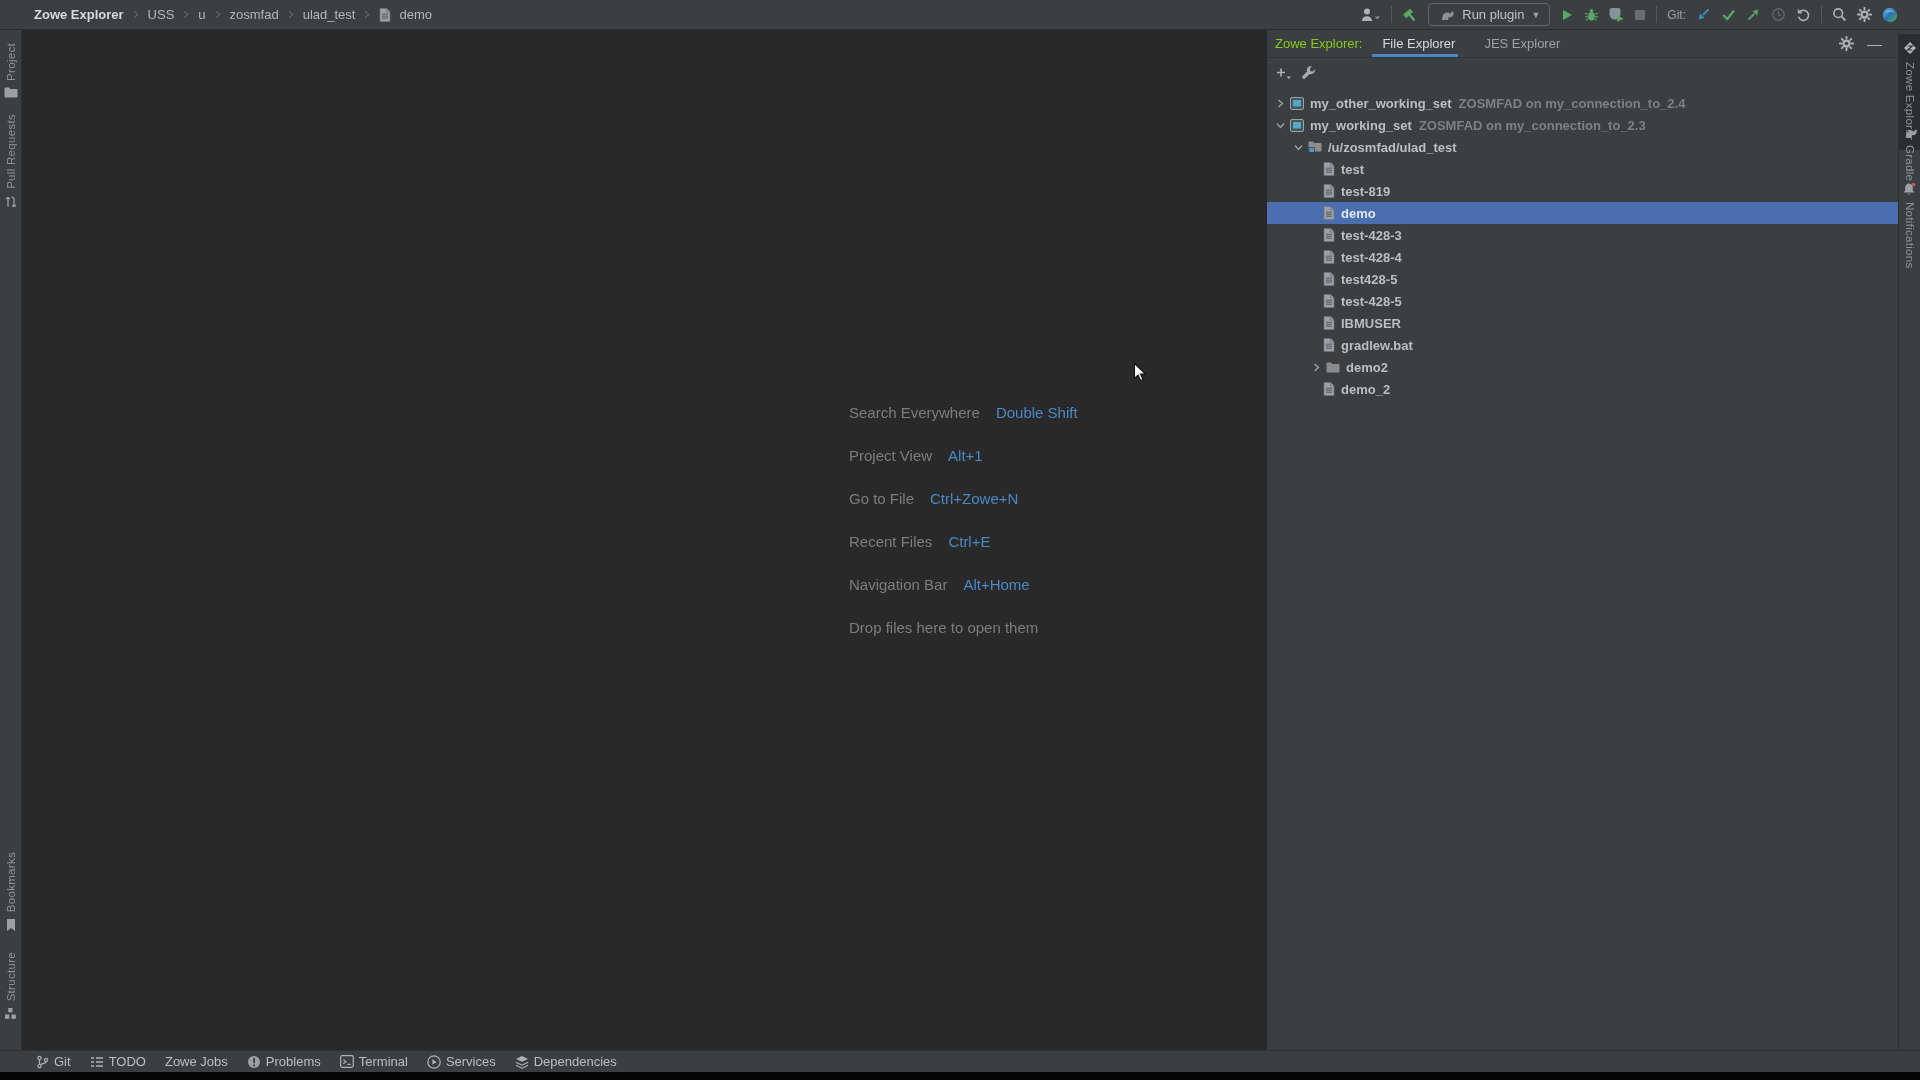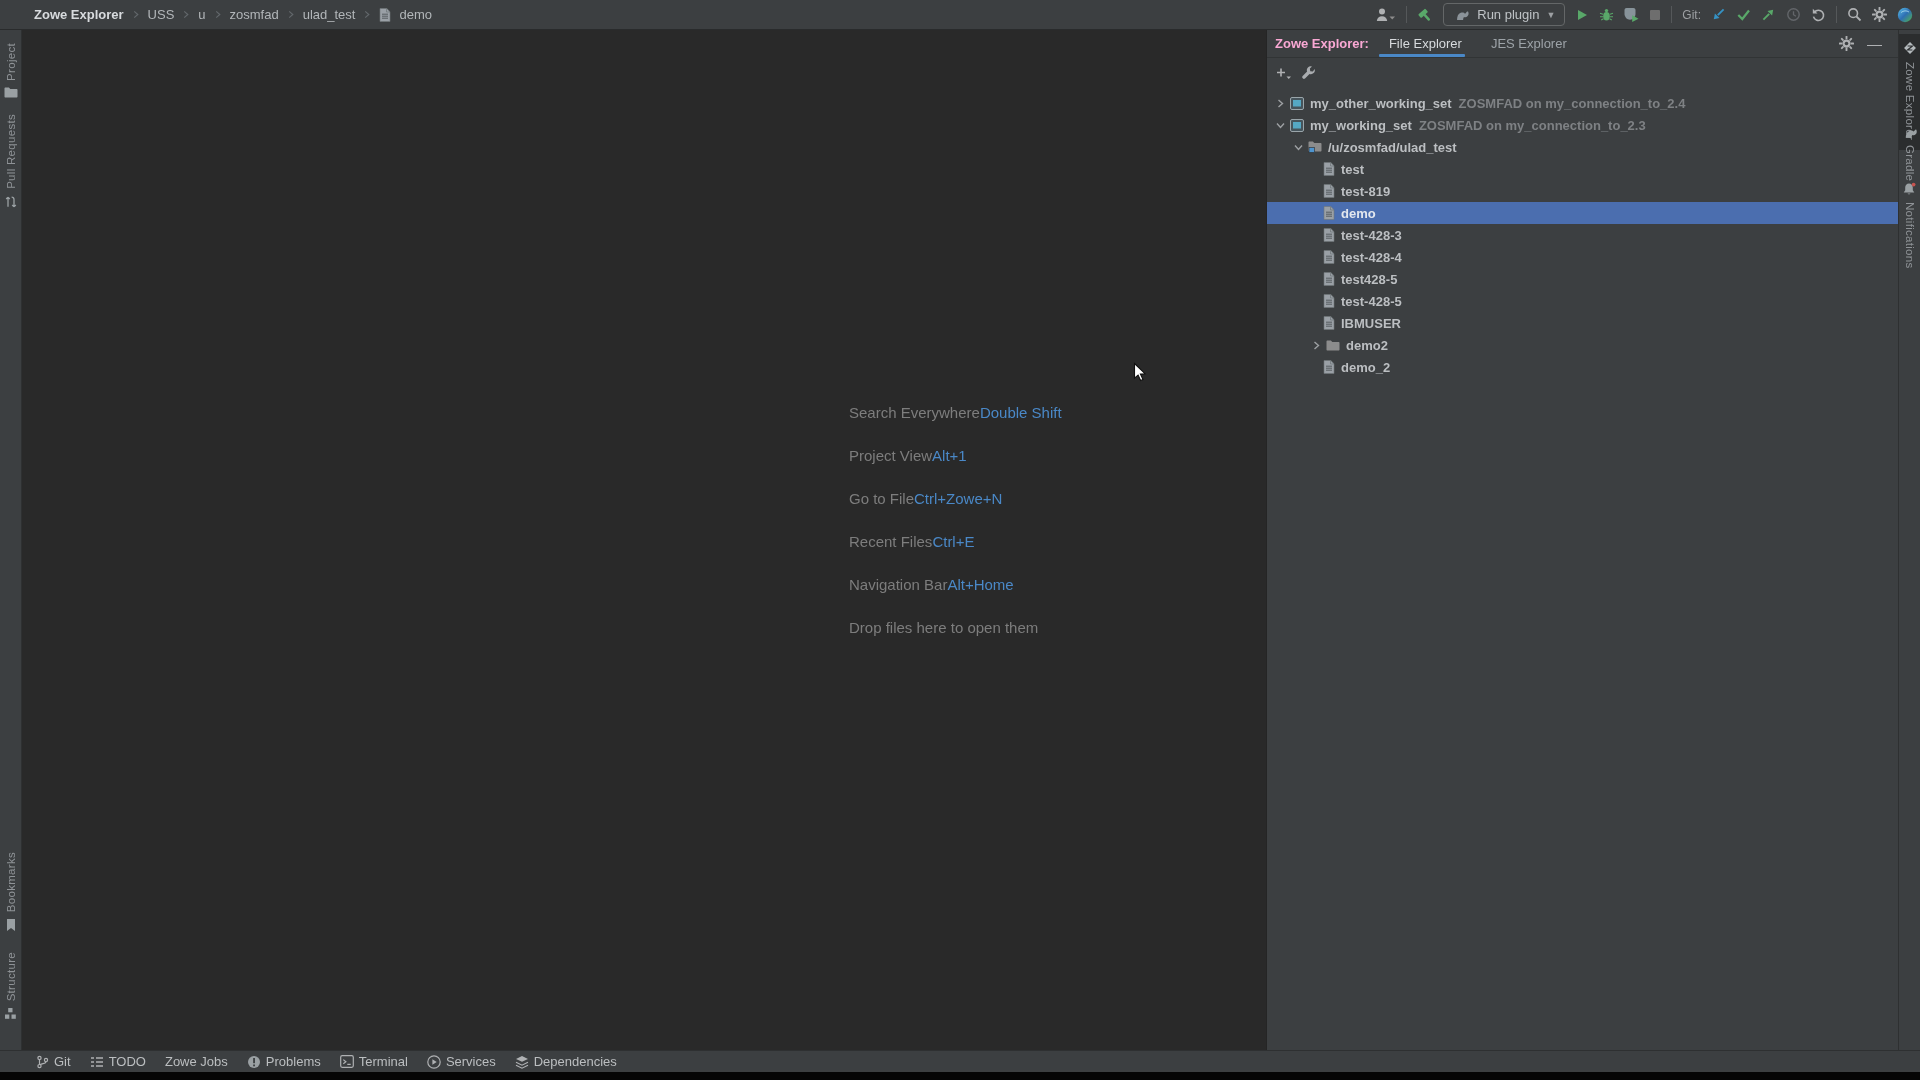--- a/index.html
+++ b/index.html
@@ -7,21 +7,21 @@
     font-family:"Liberation Sans","DejaVu Sans",sans-serif; }
   #app { width:1920px; height:1080px; display:flex; flex-direction:column; position:relative; }
 
   
   #titlebar { height:30px; background:#3c3f41; border-bottom:1px solid #292b2c;
     display:flex; align-items:center; justify-content:space-between; flex:0 0 30px; }
   #breadcrumb { display:flex; align-items:center; gap:8px; padding-left:34px; font-size:13px; color:#b2b6b9; }
   #breadcrumb .root { font-weight:bold; color:#d8dbde; }
   #breadcrumb .bc-sep svg { display:block; opacity:.75; }
   #breadcrumb .bc-file-icon { display:flex; }
-  #tb-right { display:flex; align-items:center; gap:10px; padding-right:7px; }
+  #tb-right { display:flex; align-items:center; gap:10px; padding-right:22px; }
   .tbi { display:flex; align-items:center; justify-content:center; height:22px; }
   .tb-sep { width:1px; height:17px; background:#55585a; }
   #run-config-btn { display:flex; align-items:center; gap:7px; height:23px; padding:0 9px;
     border:1px solid #646768; border-radius:4px; color:#bfc3c6; font-size:13px; }
   #run-config-btn .dd { font-size:9px; color:#9da0a3; }
   .git-label { font-size:12px; color:#9da0a3; }
 
   
   #main { flex:1 1 auto; display:flex; min-height:0; }
   .stripe { width:22px; background:#3c3f41; position:relative; flex:0 0 22px; }
@@ -29,30 +29,30 @@
   #right-stripe { border-left:1px solid #2e3031; }
   .stripe-btn { position:absolute; left:0; width:100%; display:flex; flex-direction:column; align-items:center; gap:6px; }
   .stripe-btn .vtext { font-size:11.5px; color:#8f9397; letter-spacing:.3px; }
   .vdown { writing-mode:vertical-rl; }                       
   .vup   { writing-mode:vertical-rl; transform:rotate(180deg); } 
   .stripe-btn.active { background:rgba(0,0,0,.28); padding:6px 0 10px; }
 
   
   #editor { flex:1 1 auto; background:#292929; position:relative; }
   #hints { position:absolute; left:827px; top:372px; display:flex; flex-direction:column; gap:22px; font-size:15px; }
-  .hint { display:flex; gap:0; line-height:21px; white-space:nowrap; }
+  .hint { display:flex; gap:16px; line-height:21px; white-space:nowrap; }
   .hint .lbl { color:#7d7d7d; }
   .hint .key { color:#4a88c7; }
 
   
   #panel { width:632px; flex:0 0 632px; background:#3c3f41; border-left:1px solid #252525;
     display:flex; flex-direction:column; }
   #panel-header { height:28px; flex:0 0 28px; display:flex; align-items:stretch; padding:0 10px 0 8px;
     border-bottom:1px solid #313435; font-size:13px; }
-  #panel-title { color:#f9a8d4; display:flex; align-items:center; margin-right:19px;font-weight:bold; }
+  #panel-title { color:#84cc16; display:flex; align-items:center; margin-right:19px; }
   #panel-tabs { display:flex; gap:27px; }
   .tab { display:flex; align-items:center; color:#9da3a8; position:relative; padding:0 1px; }
   .tab.active { color:#d8dbde; }
   .tab.active::after { content:""; position:absolute; left:-9px; right:-2px; bottom:0; height:3px;
     background:#4a88c7; border-radius:1px; }
   #panel-header-actions { margin-left:auto; display:flex; align-items:center; gap:13px; padding-right:6px; }
   #panel-header-actions .minus { color:#afb1b3; font-size:15px; line-height:10px; }
   #panel-toolbar { height:31px; flex:0 0 31px; display:flex; align-items:center; gap:9px; padding:0 0 0 8px; }
 
   
@@ -466,20 +466,30 @@
           <div class="trow pad-file">
             <span class="ticon" style="display: flex;">
               <svg width="12" height="14" viewBox="0 0 12 14">
                 <path d="M1 .5h6.8L11 3.7V13.5H1z" fill="#9aa0a6" stroke="#6f7679" stroke-width=".6"></path>
                 <path d="M7.5 .7V4h3.3" fill="none" stroke="#6f7679" stroke-width=".7"></path>
                 <path d="M3 6.2h6M3 8.2h6M3 10.2h6" stroke="#565c60" stroke-width="1"></path>
               </svg>
             </span>
             <span>IBMUSER</span>
           </div>
+          <div class="trow pad-file">
+            <span class="ticon" style="display: flex;">
+              <svg width="12" height="14" viewBox="0 0 12 14">
+                <path d="M1 .5h6.8L11 3.7V13.5H1z" fill="#9aa0a6" stroke="#6f7679" stroke-width=".6"></path>
+                <path d="M7.5 .7V4h3.3" fill="none" stroke="#6f7679" stroke-width=".7"></path>
+                <path d="M3 6.2h6M3 8.2h6M3 10.2h6" stroke="#565c60" stroke-width="1"></path>
+              </svg>
+            </span>
+            <span>gradlew.bat</span>
+          </div>
           <div class="trow pad-subfolder">
             <span class="chev" style="display: flex;">
               <svg width="9" height="9" viewBox="0 0 9 9">
                 <path d="M2.5 1l4 3.5-4 3.5" stroke="#9da0a3" stroke-width="1.4" fill="none"></path>
               </svg>
             </span>
             <span class="ticon" style="display: flex;">
               <svg width="14" height="11" viewBox="0 0 14 11">
                 <path d="M.5 1.5c0-.6.4-1 1-1h3.4l1.4 1.6h6.2c.6 0 1 .4 1 1v6.4c0 .6-.4 1-1 1H1.5c-.6 0-1-.4-1-1z" fill="#8c8c8c"></path>
               </svg>

